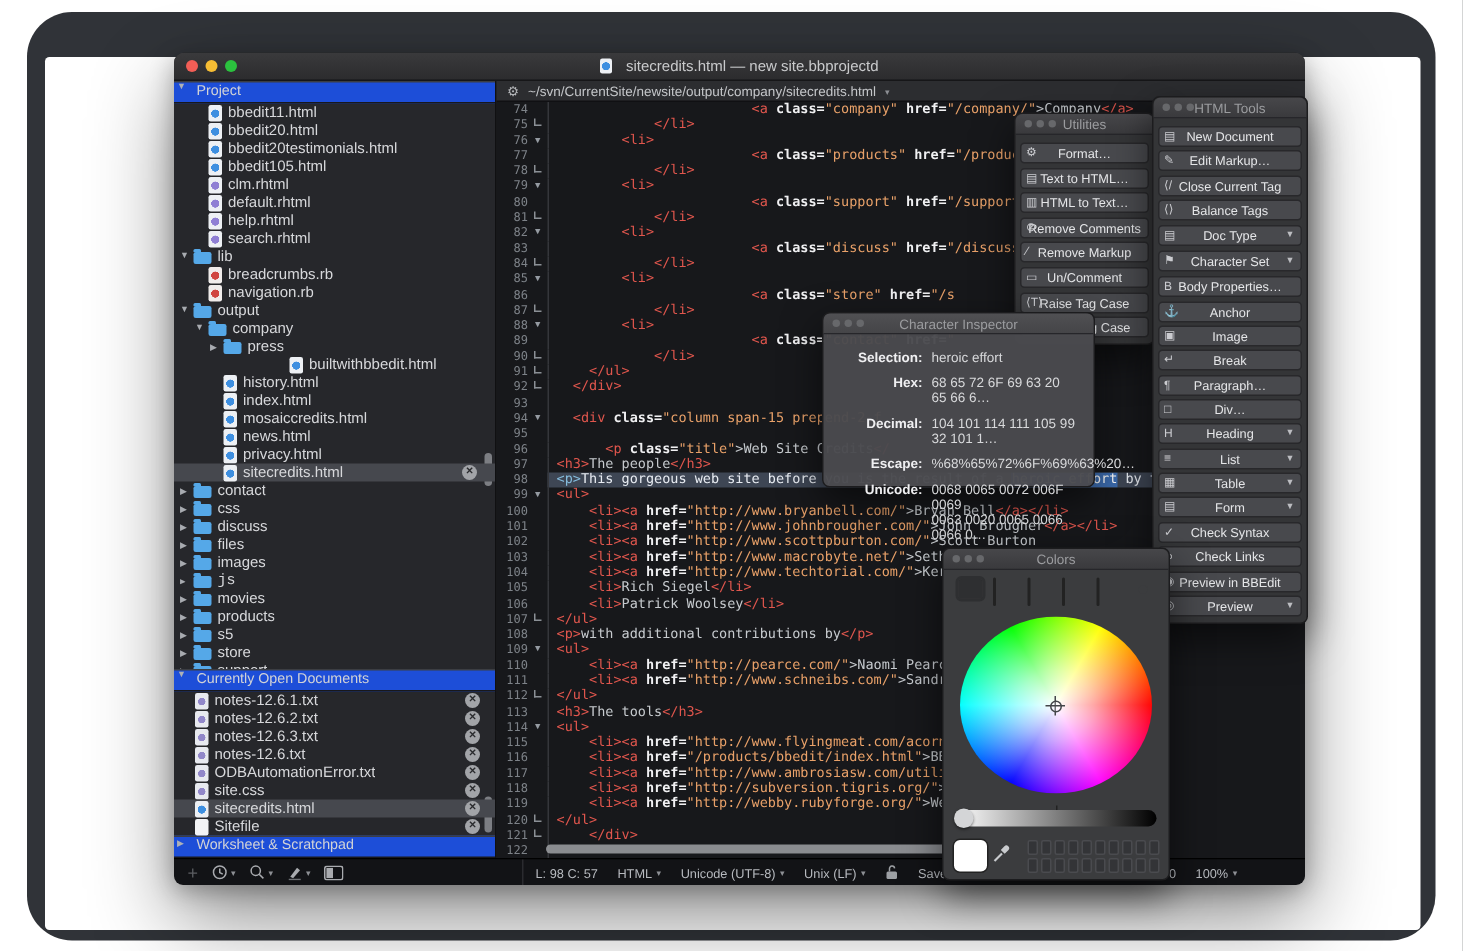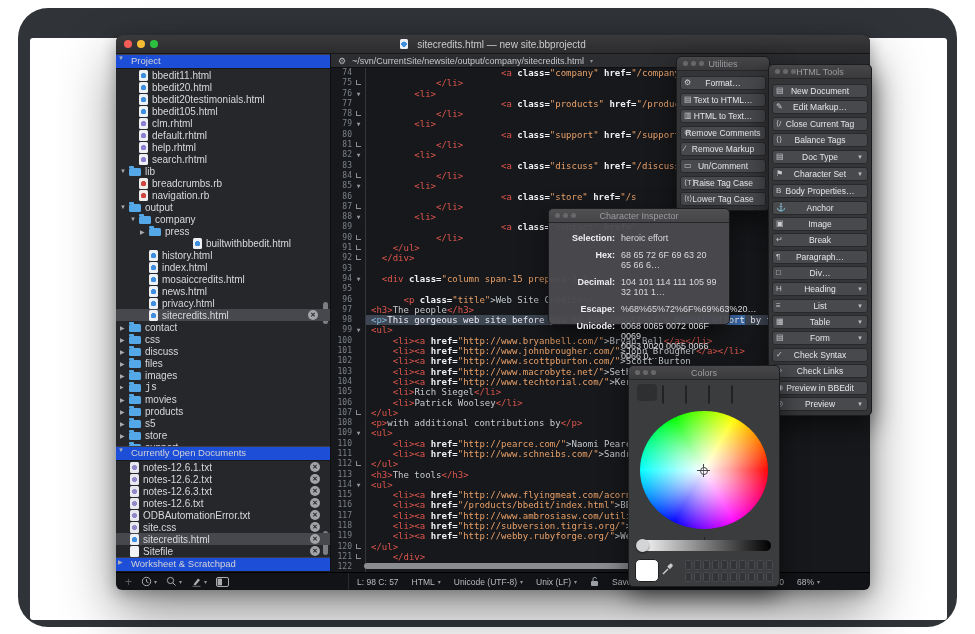--- a/index.html
+++ b/index.html
@@ -684,28 +684,28 @@
           </span>
           <span class="sb-item">
             <svg width="8" height="10">
               <rect x="0.5" y="0.5" width="7" height="9" rx="1" fill="#4f8fe0"></rect>
             </svg>
           </span>
           <span class="sb-item">
             <span>13 / 2 / 0</span>
           </span>
           <span class="sb-item">
-            <span>68%</span>
+            <span>100%</span>
             <span class="caret">▾</span>
           </span>
         </div>
     </div>
   </div>
 
-  <div class="palette" style="left:676px;top:56px;width:92px;">
+  <div class="palette" style="left:676px;top:75px;width:92px;">
     <div class="p-title">
       <span class="p-dots">
           <span></span>
           <span></span>
           <span></span>
         </span>
       <span>Utilities</span>
     </div>
     <div class="p-btns" id="util-btns">
         <div class="p-group">

